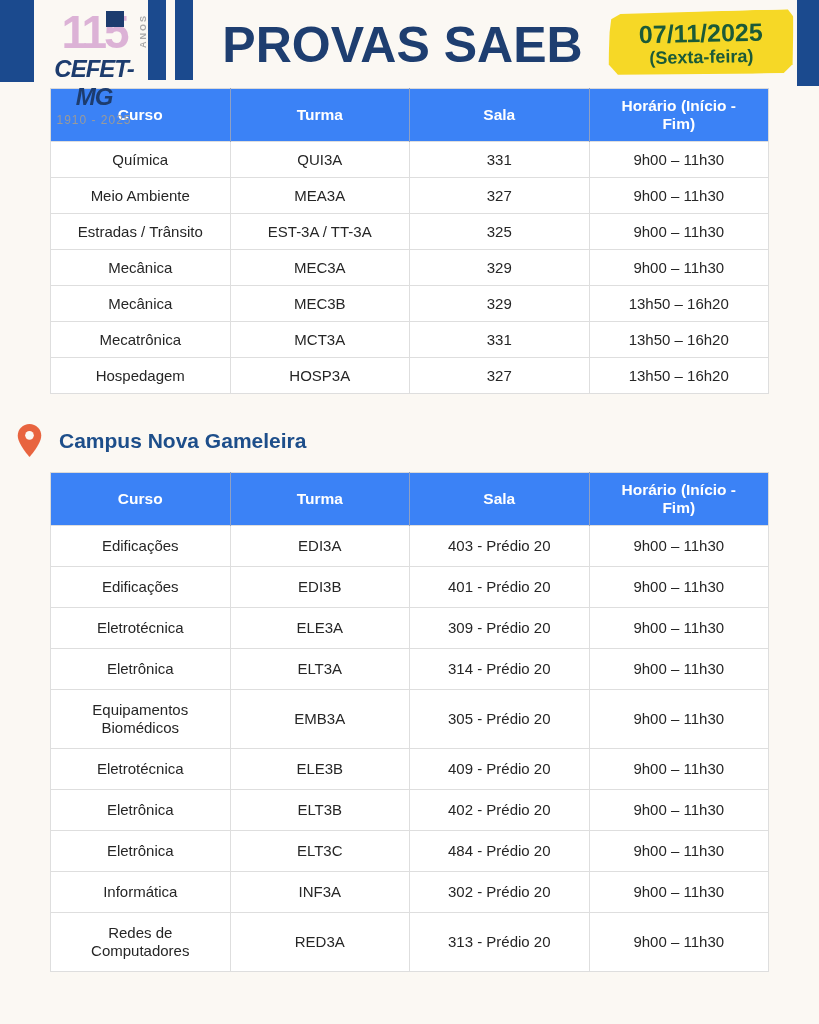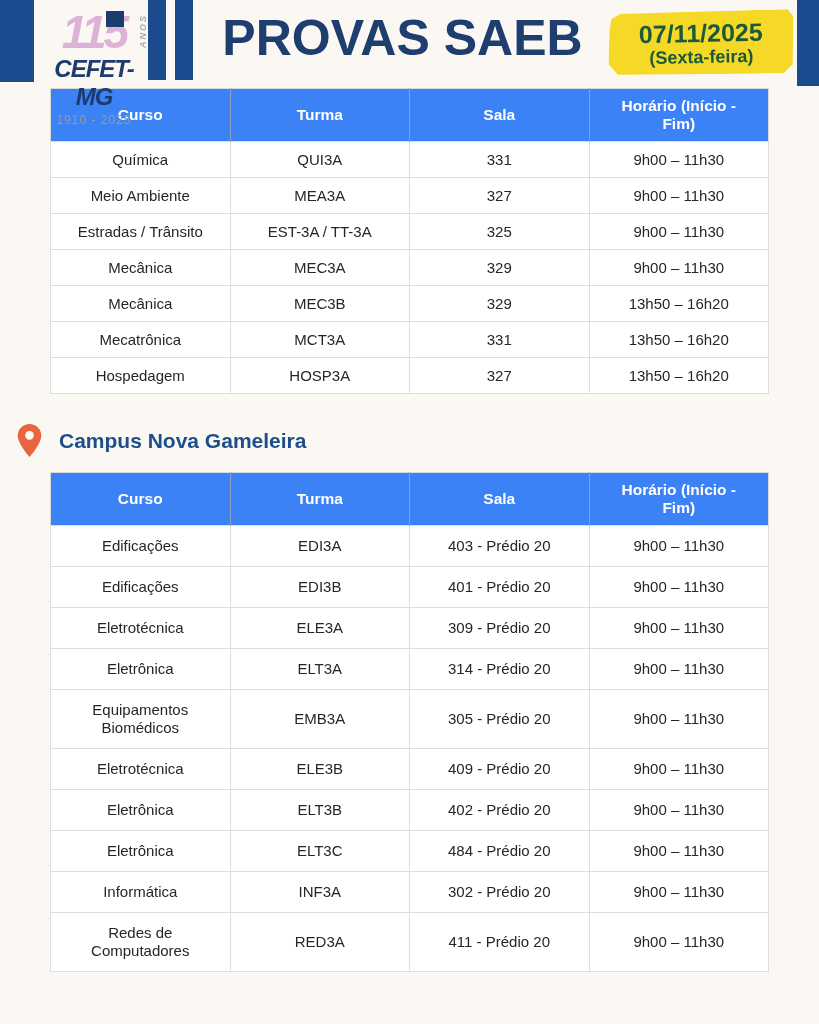--- a/index.html
+++ b/index.html
@@ -12,42 +12,42 @@
   }
   .page { position:relative; width:819px; height:1024px; overflow:hidden; }
 
   
   header { position:relative; height:88px; }
   .edge-block { position:absolute; top:0; background:#1b4a8e; }
   .edge-block.left  { left:0;  width:34px; height:82px; }
   .edge-block.right { right:0; width:22px; height:86px; }
 
   .logo { position:absolute; left:38px; top:10px; width:112px; text-align:center; }
-  .logo-top { position:relative; height:44px;font-style:italic; }
+  .logo-top { position:relative; height:44px; }
   .logo-115 {
     font-size:46px; font-weight:bold; color:#dcb2d6;
     line-height:44px; letter-spacing:-3px;
   }
   .logo-block { position:absolute; top:1px; right:26px; width:18px; height:16px; background:#1d3c6e; }
   .logo-anos {
     position:absolute; right:2px; top:4px;
     writing-mode:vertical-rl; transform:rotate(180deg);
     font-size:9px; color:#a9a9a9; letter-spacing:2px; font-weight:bold;
   }
   .logo-name {
     font-style:italic; font-weight:bold; font-size:24px;
     color:#1d3c6e; letter-spacing:-1px; margin-top:1px;
   }
   .logo-years { font-size:12px; color:#9a9a9a; margin-top:2px; letter-spacing:1px; }
 
   .double-bars { position:absolute; left:148px; top:0; height:80px; display:flex; gap:9px; }
   .double-bars span { display:block; width:18px; height:80px; background:#1b4a8e; }
 
   .title {
-    position:absolute; left:205px; top:9px; width:395px; margin:0;
+    position:absolute; left:205px; top:16px; width:395px; margin:0;
     text-align:center; font-size:50px; font-weight:800;
     color:#1e3e70; letter-spacing:0;
   }
 
   .date-badge {
     position:absolute; left:608px; top:11px; width:186px; height:64px;
     background:#f6d826; transform:rotate(-1.2deg);
     clip-path: polygon(2% 10%, 7% 2%, 97% 0%, 100% 12%, 99% 86%, 94% 100%, 5% 97%, 0% 80%, 1% 30%);
     display:flex; flex-direction:column; justify-content:center; align-items:center;
     color:#1b5a38;
@@ -245,20 +245,20 @@
             </tr>
             <tr>
               <td>Informática</td>
               <td>INF3A</td>
               <td>302 - Prédio 20</td>
               <td>9h00 – 11h30</td>
             </tr>
             <tr>
               <td>Redes de Computadores</td>
               <td>RED3A</td>
-              <td>411 - Prédio 20</td>
+              <td>313 - Prédio 20</td>
               <td>9h00 – 11h30</td>
             </tr>
           </tbody>
     </table>
   </section>
 </main>
 </div>
 
 </body></html>

